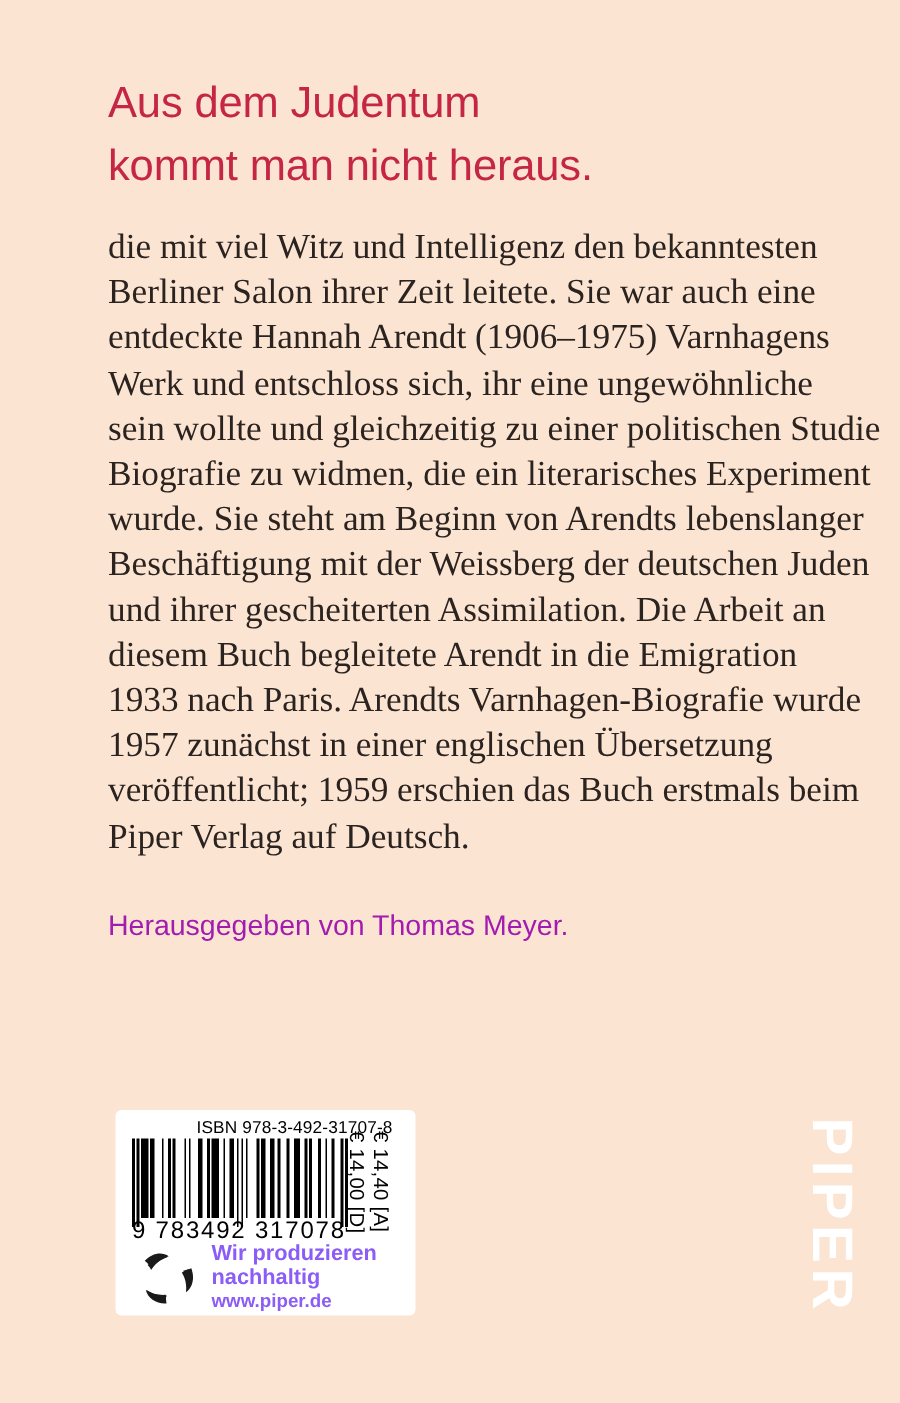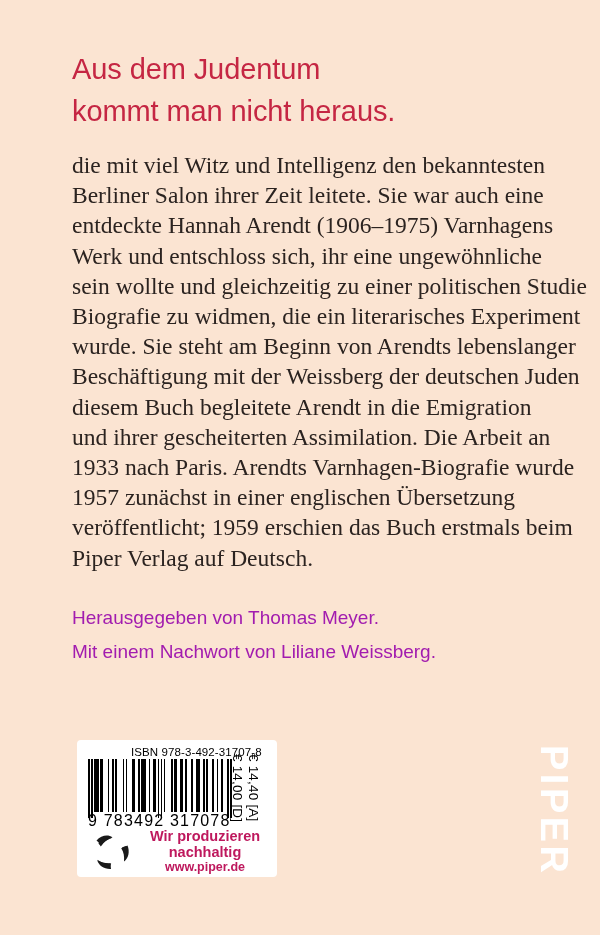--- a/index.html
+++ b/index.html
@@ -144,23 +144,23 @@
     left: 4px;
     top: 0px;
     width: 48px;
     height: 46px;
   }
   #eco-text {
     position: absolute;
     left: 56px;
     top: 0px;
     width: 128px;
-    text-align: center;
-    font-family: "Liberation Sans", sans-serif;
-    color: #be185d;
+    text-align: left;
+    font-family: "Liberation Sans", sans-serif;
+    color: #8b5cf6;
   }
   #eco-text .eco-l1 {
     display: block;
     font-size: 14.5px;
     font-weight: bold;
     line-height: 16px;
   }
   #eco-text .eco-l2 {
     display: block;
     font-size: 14.5px;
@@ -209,31 +209,30 @@
 
   <div id="blurb">
     <span class="b-line">die mit viel Witz und Intelligenz den bekanntesten</span>
     <span class="b-line">Berliner Salon ihrer Zeit leitete. Sie war auch eine</span>
     <span class="b-line">entdeckte Hannah Arendt (1906–1975) Varnhagens</span>
     <span class="b-line">Werk und entschloss sich, ihr eine ungewöhnliche</span>
     <span class="b-line">sein wollte und gleichzeitig zu einer politischen Studie</span>
     <span class="b-line">Biografie zu widmen, die ein literarisches Experiment</span>
     <span class="b-line">wurde. Sie steht am Beginn von Arendts lebenslanger</span>
     <span class="b-line">Beschäftigung mit der Weissberg der deutschen Juden</span>
+    <span class="b-line">und ihrer gescheiterten Assimilation. Die Arbeit an</span>
     <span class="b-line">diesem Buch begleitete Arendt in die Emigration</span>
-    <span class="b-line">und ihrer gescheiterten Assimilation. Die Arbeit an</span>
     <span class="b-line">1933 nach Paris. Arendts Varnhagen-Biografie wurde</span>
     <span class="b-line">1957 zunächst in einer englischen Übersetzung</span>
     <span class="b-line">veröffentlicht; 1959 erschien das Buch erstmals beim</span>
     <span class="b-line">Piper Verlag auf Deutsch.</span>
   </div>
 
   <div id="credits">
     <span class="c-line">Herausgegeben von Thomas Meyer.</span>
-    <span class="c-line">Mit einem Nachwort von Liliane Weissberg.</span>
   </div>
 
   <div id="barcode-block">
 
     <div id="isbn-text">ISBN 978-3-492-31707-8</div>
 
     <div id="barcode-bars">
         <div class="bar tall" style="width: 1.05263%;"></div>
         <div class="sp" style="width: 1.05263%;"></div>
         <div class="bar tall" style="width: 1.05263%;"></div>

